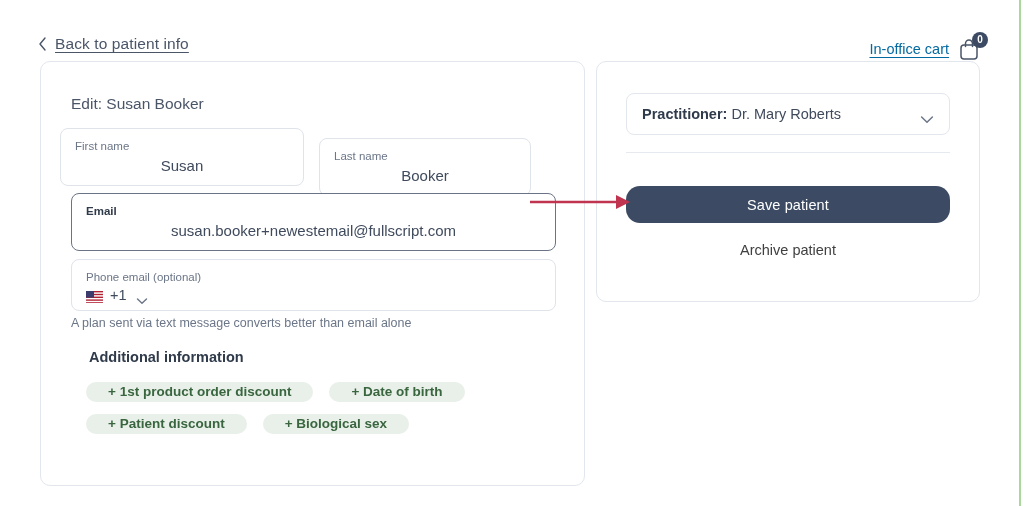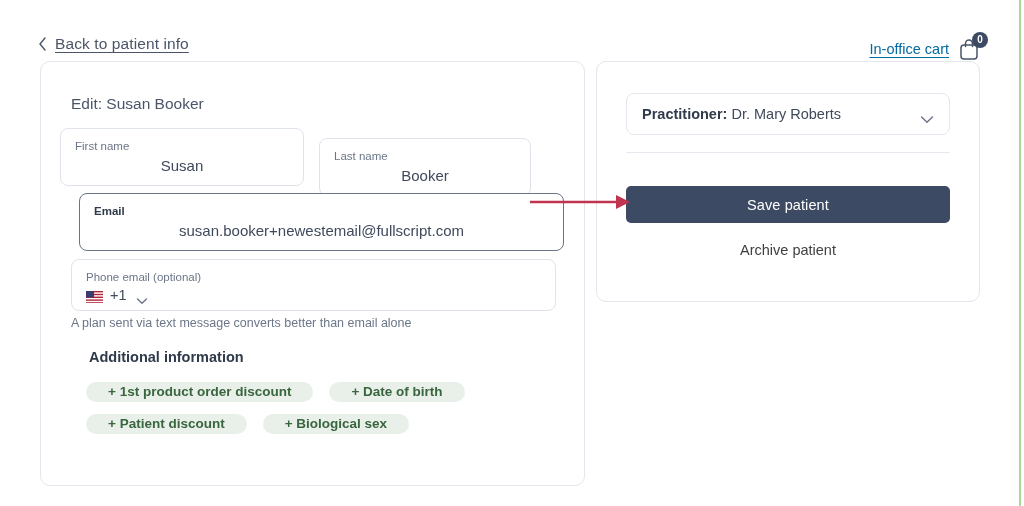--- a/index.html
+++ b/index.html
@@ -134,21 +134,20 @@
   .field {
     position: absolute;
     box-sizing: border-box;
     border: 1px solid #dfe3ea;
     border-radius: 8px;
     background: #ffffff;
     padding: 9px 14px 10px 14px;
   }
   .field.focused {
     border: 1.6px solid #6b7486;
-    margin-left: 8px;
   }
   .field-label {
     display: block;
     font-size: 11.5px;
     color: #6b7688;
     line-height: 16px;
     margin-bottom: 2px;
   }
   .field.focused .field-label {
     color: #2f3a4a;
@@ -252,21 +251,21 @@
 
   .save-btn {
     position: absolute;
     left: 29px;
     top: 124px;
     width: 324px;
     height: 37px;
     background: #3c4b63;
     color: #ffffff;
     border: none;
-    border-radius: 5px;
+    border-radius: 14px;
     font-size: 14.5px;
     font-family: inherit;
     cursor: pointer;
     letter-spacing: .1px;
   }
 
   .archive-link {
     position: absolute;
     left: 29px;
     top: 180px;

